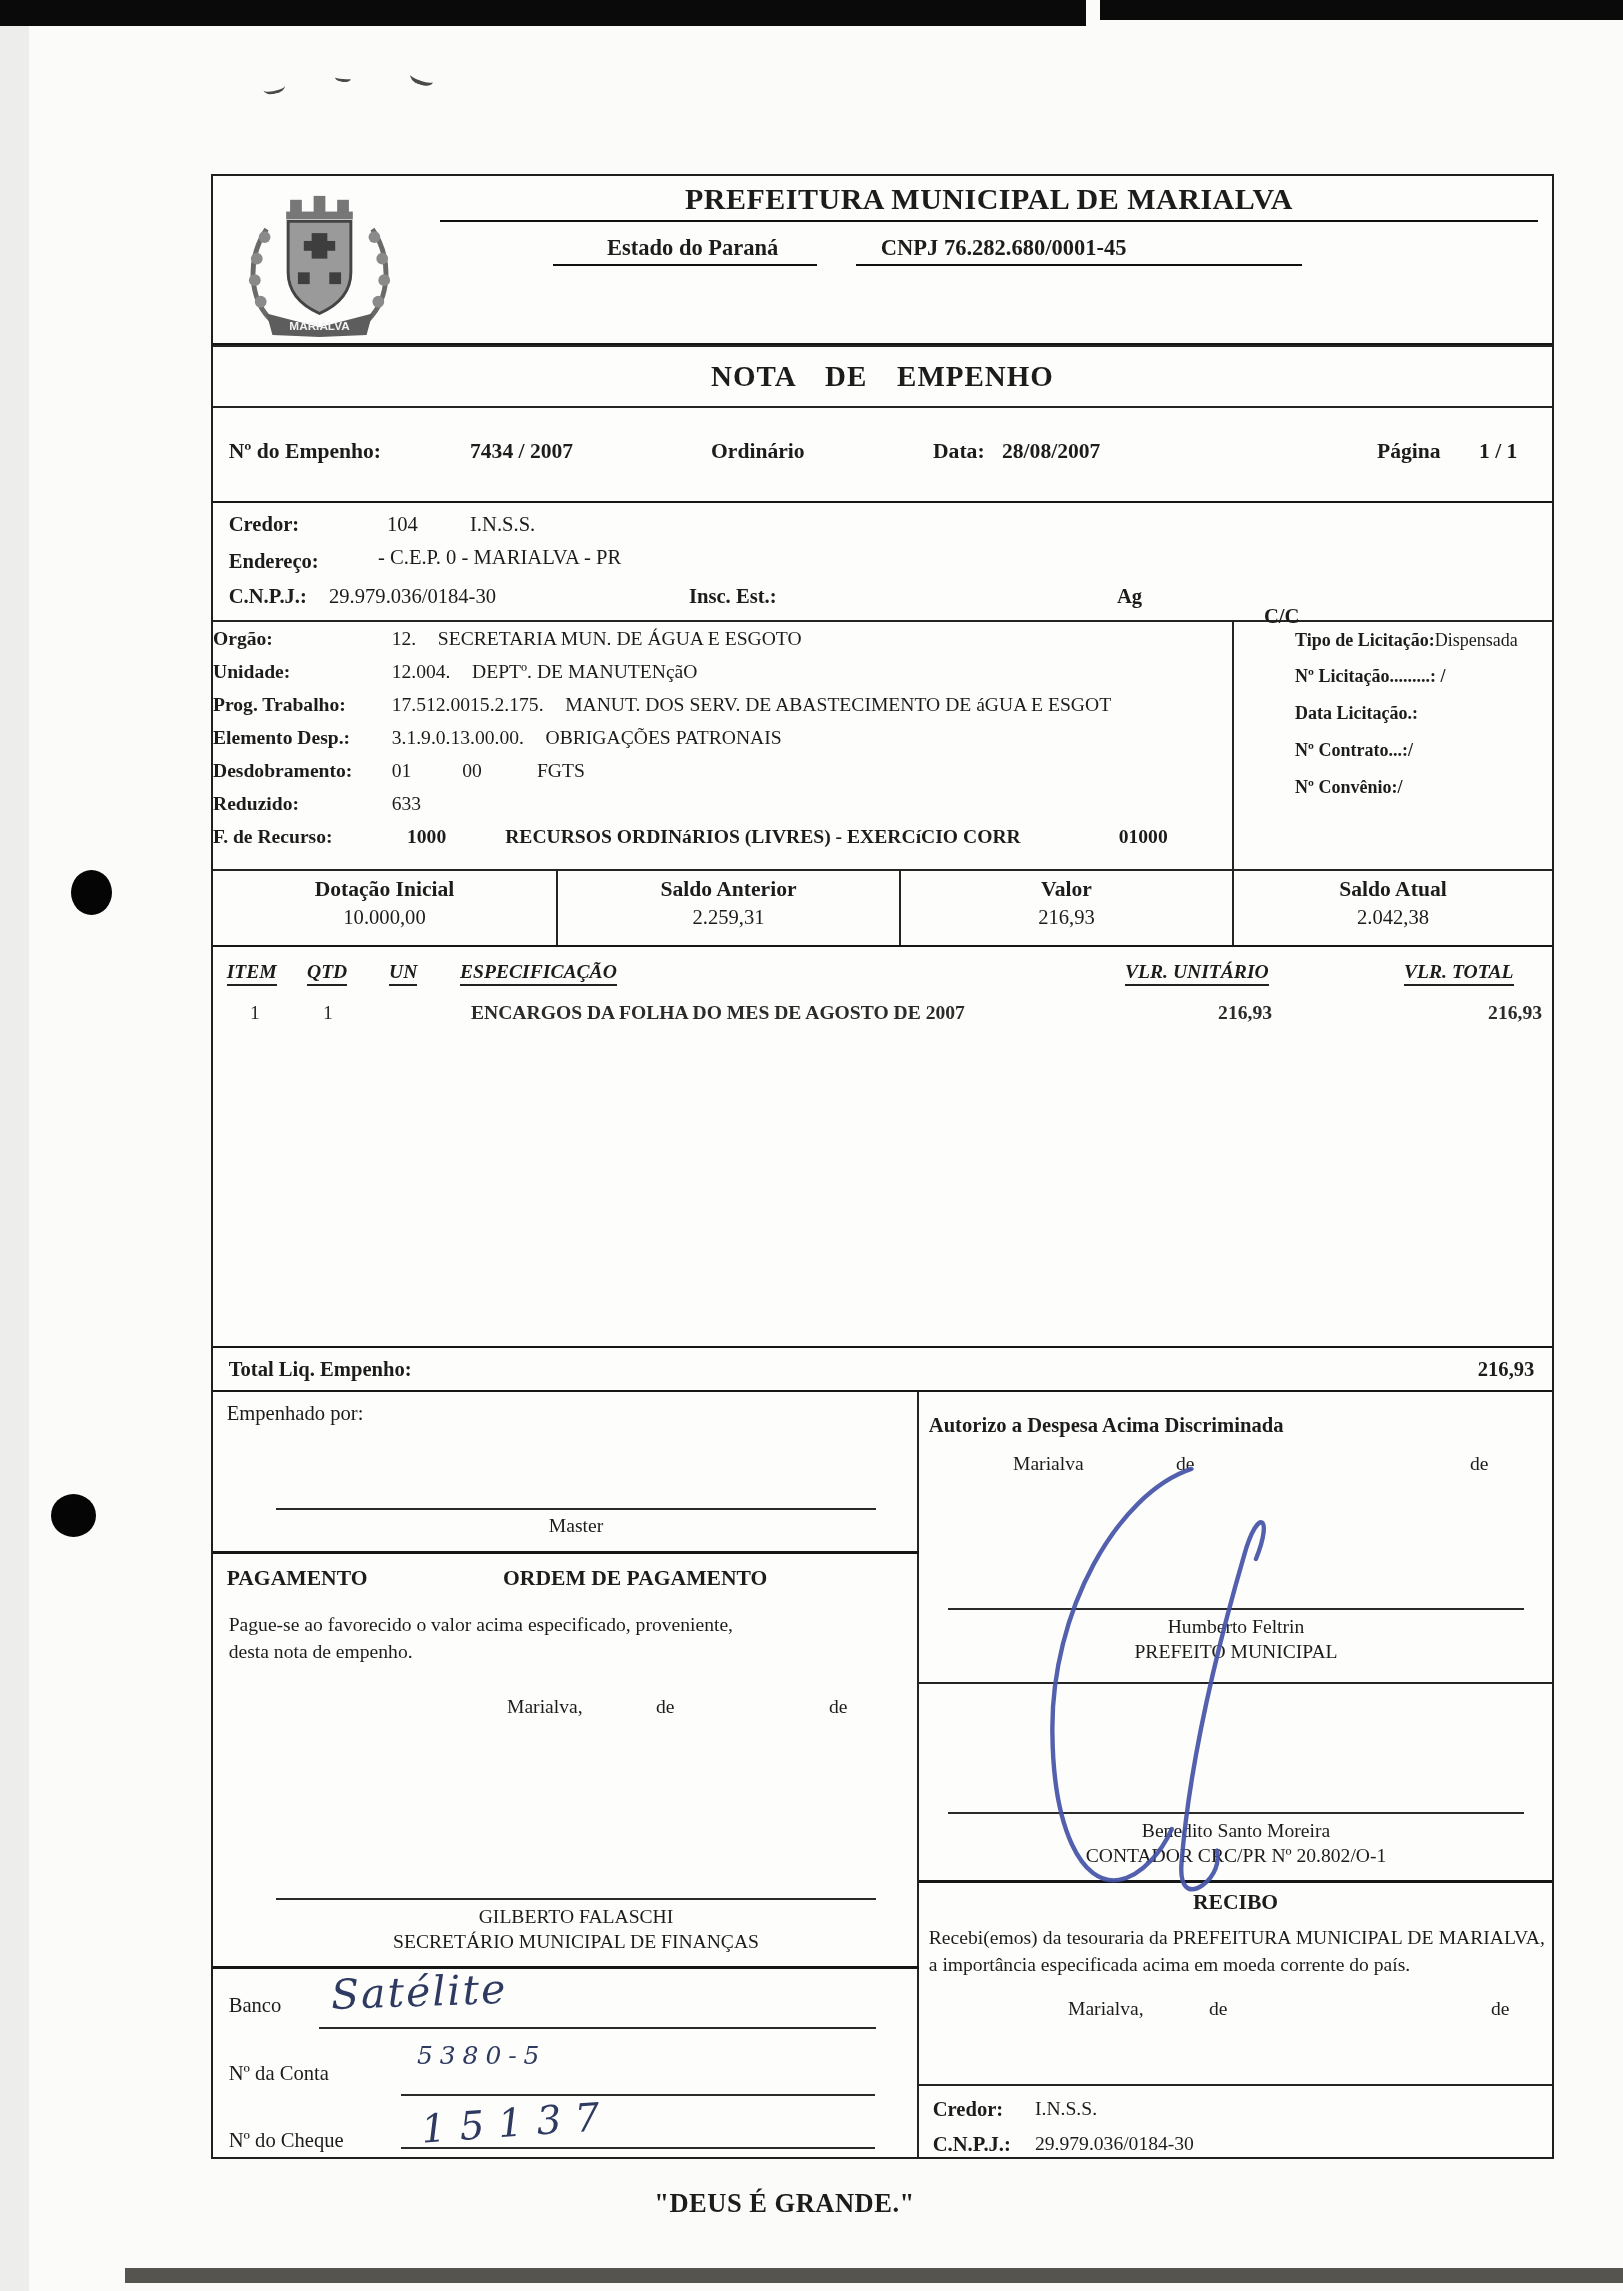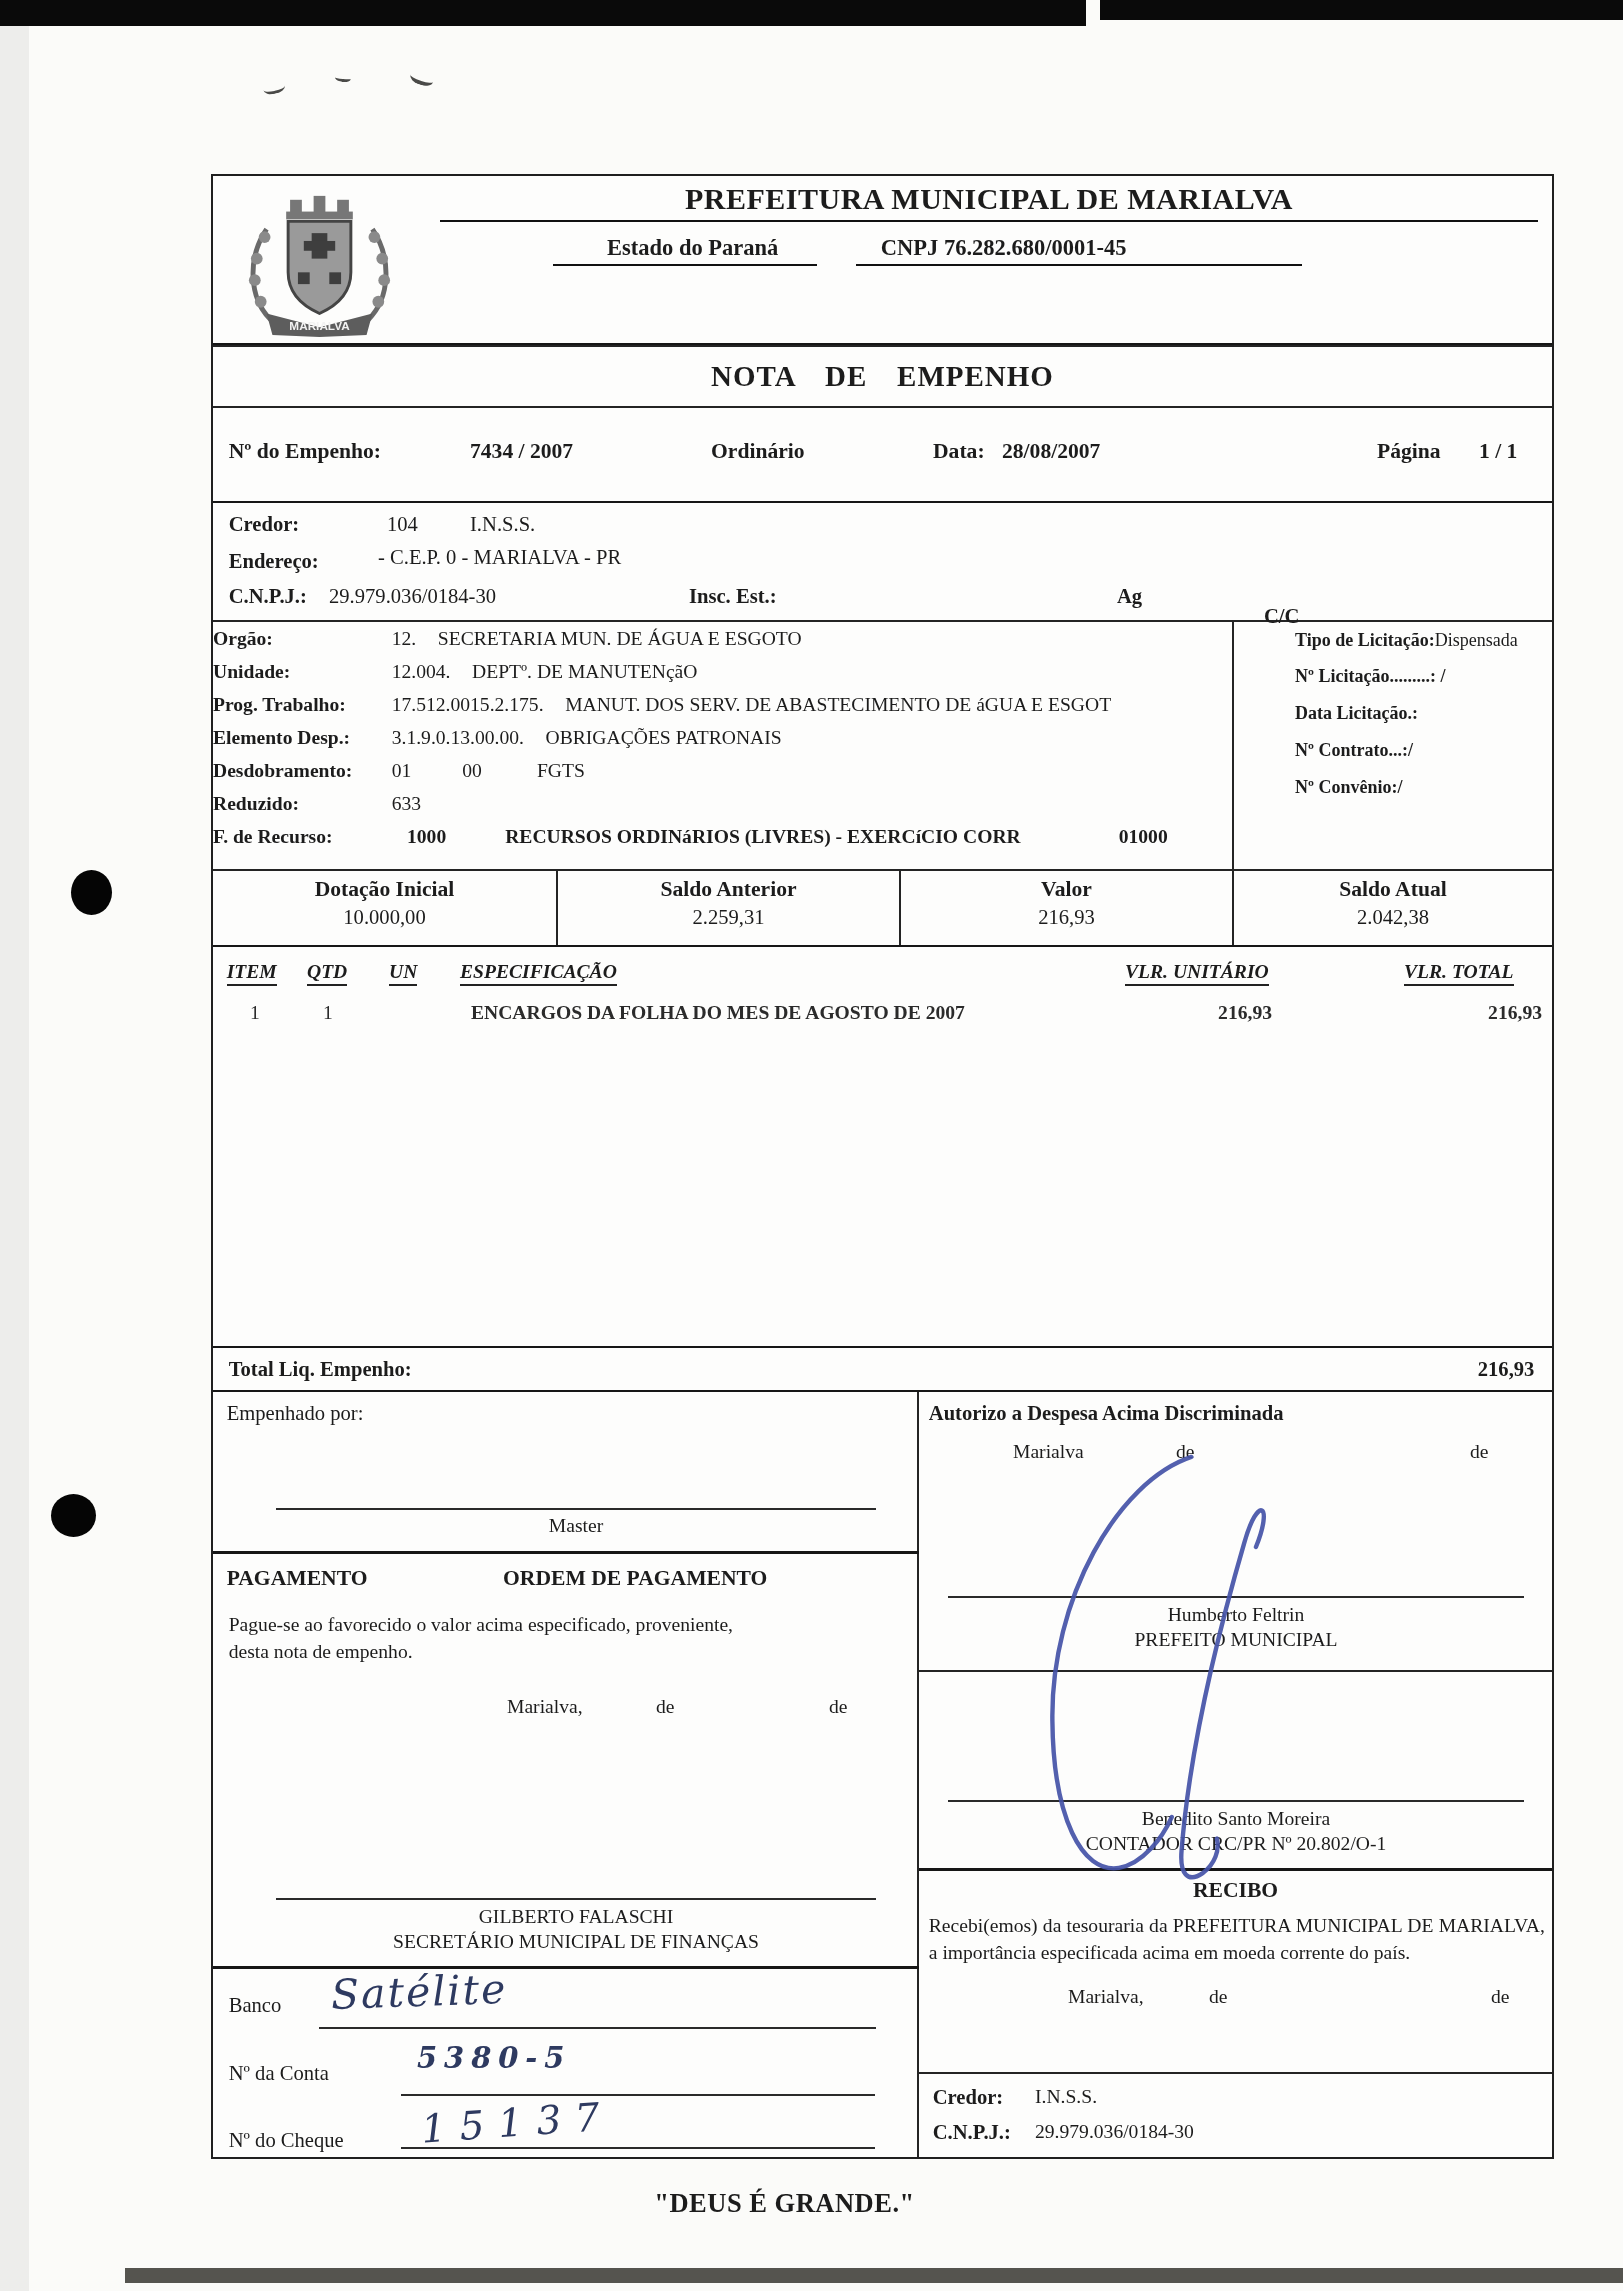--- a/index.html
+++ b/index.html
@@ -78,21 +78,21 @@
   .sec-totals { height:44px; display:flex; font-size:20.6px; }
   .tot-left { width:880px; border-right:2px solid #242424; display:flex; justify-content:flex-end; align-items:center; padding-right:27.4px; }
   .tot-left .lab { font-weight:bold; margin-right:108px; }
   .tot-right { flex:1; display:flex; justify-content:space-between; align-items:center; padding:0 17.6px 0 15.7px; }
   .tot-right .lab { font-weight:bold; }
   .tot-right .val { font-weight:bold; }
 
   
   .sec-bottom { height:765px; }
   .col-left { position:absolute; left:0; top:0; width:706px; height:765px; border-right:2px solid #242424; }
-  .col-right { position:absolute; left:706px; top:0; width:633px; height:638px; }
+  .col-right { position:absolute; left:706px; top:12px; width:633px; height:638px; }
   .hl { position:absolute; background:#242424; height:2px; }
   .hl3 { height:2.9px; background:#161616; }
   .sigline { position:absolute; background:#2a2a2a; height:2px; }
   .cname { position:absolute; text-align:center; font-size:19.6px; }
   .hand { font-family:"DejaVu Serif",serif; font-style:italic; color:#2e3a60; position:absolute; }
   .sig-svg { position:absolute; z-index:5; }
   .para { position:absolute; font-size:19.6px; line-height:26.5px; }
   .just { text-align:justify; }
 
   .motto { position:absolute; left:211px; top:2188px; width:1147px; text-align:center; font-weight:bold; font-size:26.5px; letter-spacing:0.5px; }
@@ -293,21 +293,21 @@
         <div class="sigline" style="left:63px;top:506px;width:600px;"></div>
         <div class="cname" style="left:63px;top:514px;width:600px;">GILBERTO FALASCHI</div>
         <div class="cname" style="left:63px;top:539px;width:600px;">SECRETÁRIO MUNICIPAL DE FINANÇAS</div>
         <div class="hl hl3" style="left:0;top:574px;width:706px;"></div>
 
         <span style="position:absolute;left:15.7px;top:602px;font-size:20.6px;">Banco</span>
         <span class="hand" style="left:118px;top:576px;font-size:41px;letter-spacing:2px;transform:rotate(-2deg);">Satélite</span>
         <div class="sigline" style="left:106px;top:635px;width:557px;"></div>
 
         <span style="position:absolute;left:15.7px;top:670px;font-size:20.6px;">Nº da Conta</span>
-        <span class="hand" style="left:204px;top:649px;font-size:29px;letter-spacing:6.9px;font-weight:bold;">5380-5</span>
+        <span class="hand" style="left:204px;top:649px;font-size:25px;letter-spacing:6.9px;">5380-5</span>
         <div class="sigline" style="left:188px;top:702px;width:474px;"></div>
 
         <span style="position:absolute;left:15.7px;top:737px;font-size:20.6px;">Nº do Cheque</span>
         <span class="hand" style="left:208px;top:708px;font-size:39px;letter-spacing:13.7px;transform:rotate(-4deg);">15137</span>
         <div class="sigline" style="left:188px;top:755px;width:474px;"></div>
       </div>
 
       <div class="col-right">
         <span class="b" style="position:absolute;left:9.8px;top:9.8px;font-size:20.6px;">Autorizo a Despesa Acima Discriminada</span>
         <span style="position:absolute;left:94px;top:49px;">Marialva</span>

